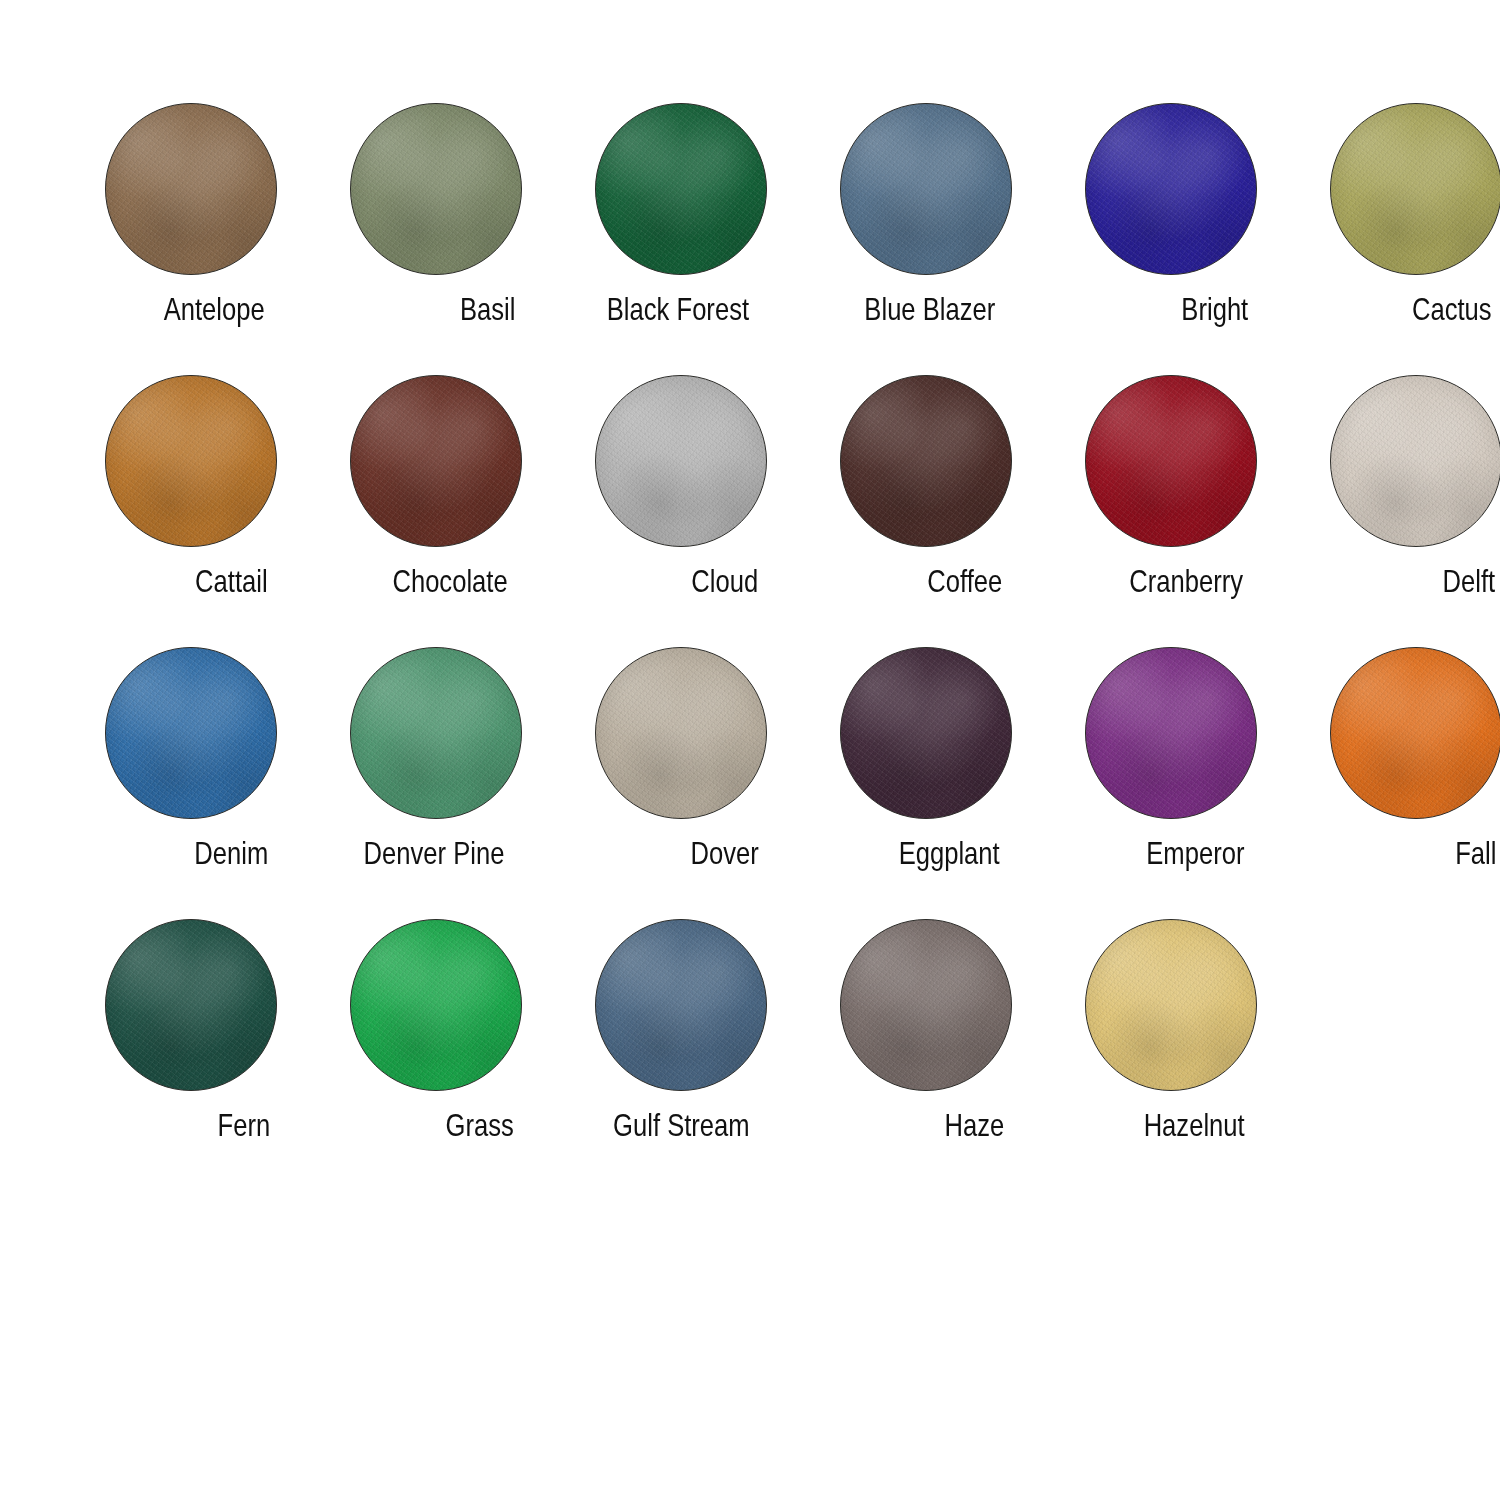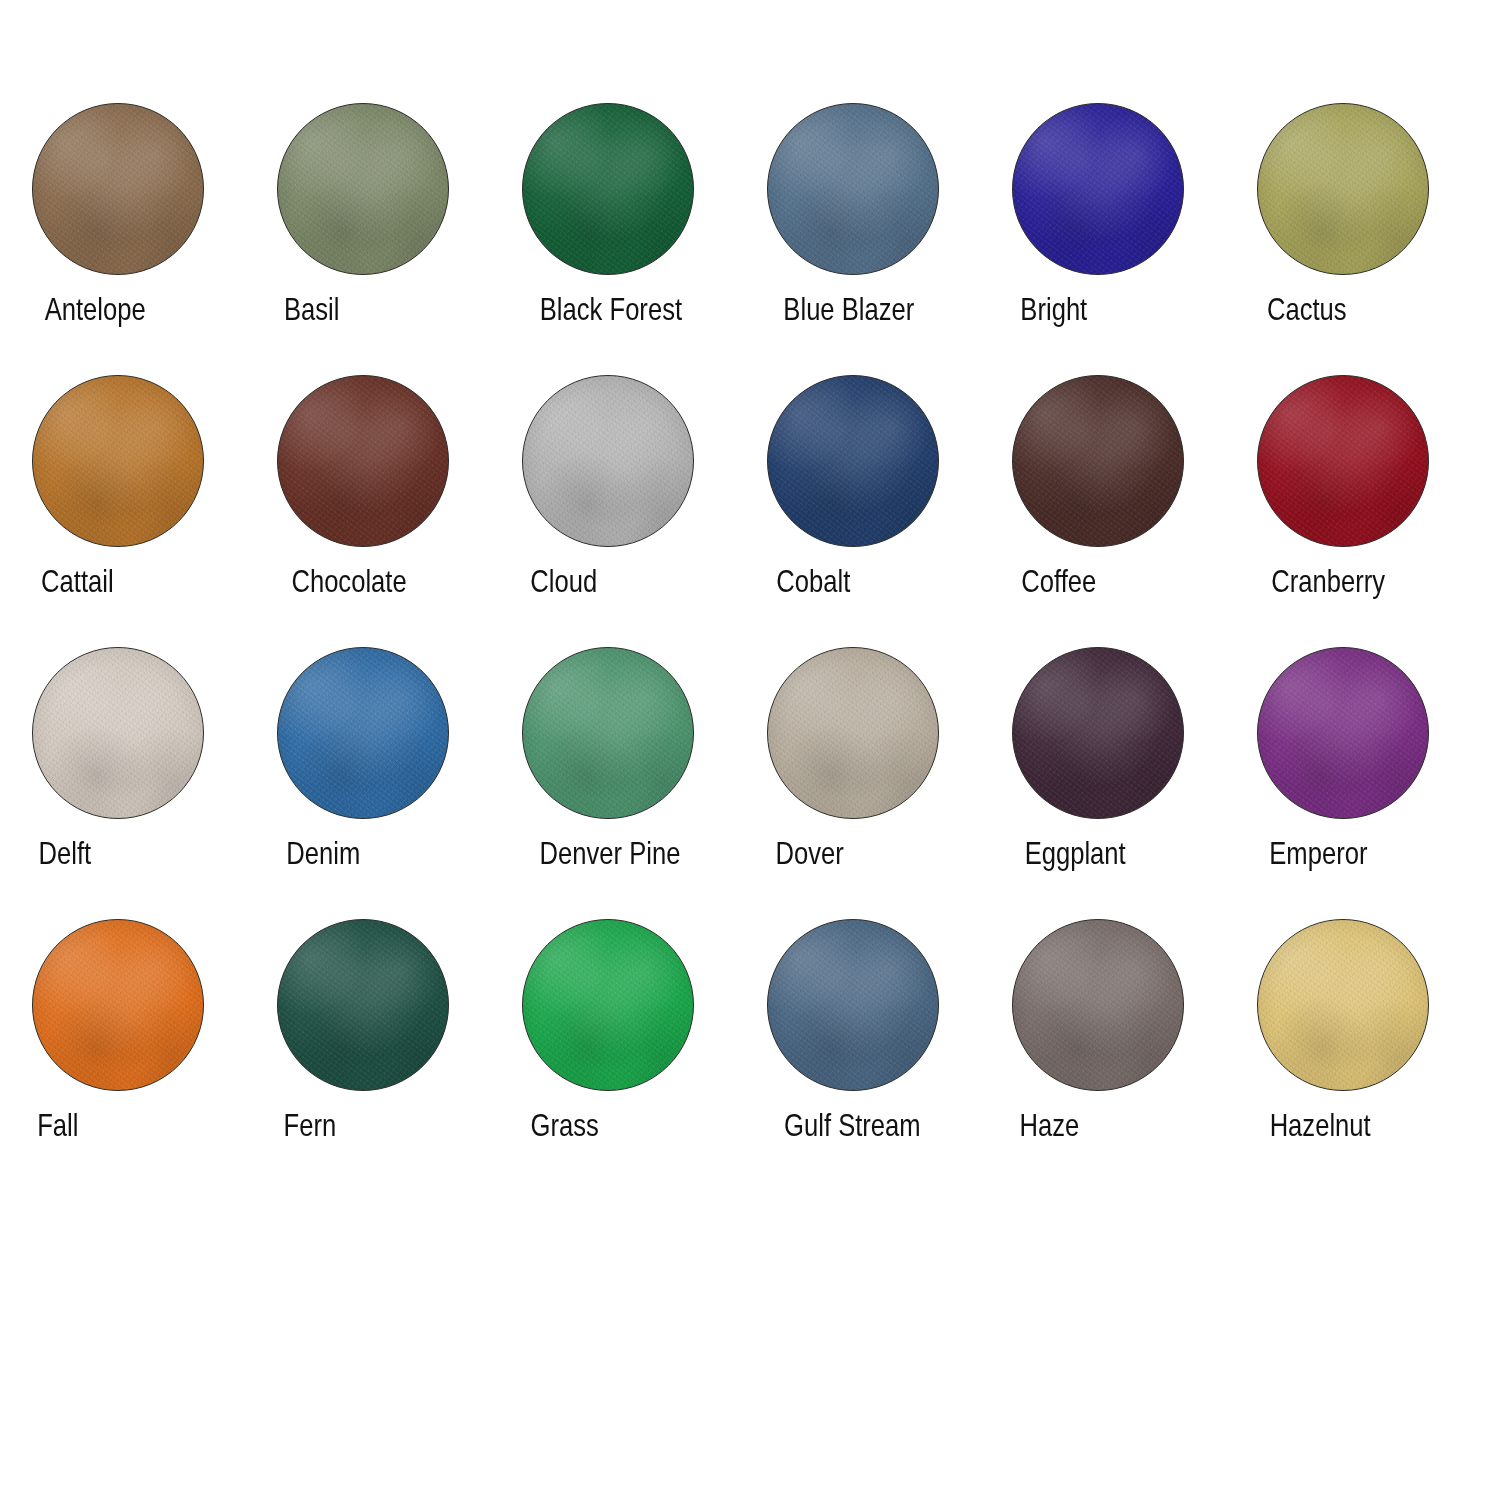--- a/index.html
+++ b/index.html
@@ -33,21 +33,21 @@
     grid-auto-rows: 272px;
     justify-content: start;
   }
 
   .swatch-cell {
     position: relative;
     width: 245px;
     height: 272px;
     display: flex;
     flex-direction: column;
-    align-items: flex-start;
+    align-items: flex-end;
   }
 
   .swatch-disc-wrap {
     width: 172px;
     height: 172px;
     position: relative;
     margin-top: 15px;
   }
 
   
@@ -199,30 +199,20 @@
           <div class="swatch-disc" style="background-color: rgb(181, 181, 181); border-color: rgb(43, 43, 40);">
             <div class="tex grain"></div>
             <div class="tex speckle"></div>
             <div class="tex sheen"></div>
           </div>
         </div>
         <div class="swatch-label" style="color: rgb(17, 17, 17);">Cloud</div>
       </div>
       <div class="swatch-cell">
         <div class="swatch-disc-wrap">
-          <div class="swatch-disc" style="background-color: rgb(35, 64, 110); border-color: rgb(43, 43, 40);">
-            <div class="tex grain"></div>
-            <div class="tex speckle"></div>
-            <div class="tex sheen"></div>
-          </div>
-        </div>
-        <div class="swatch-label" style="color: rgb(17, 17, 17);">Cobalt</div>
-      </div>
-      <div class="swatch-cell">
-        <div class="swatch-disc-wrap">
           <div class="swatch-disc" style="background-color: rgb(77, 46, 42); border-color: rgb(43, 43, 40);">
             <div class="tex grain"></div>
             <div class="tex speckle"></div>
             <div class="tex sheen"></div>
           </div>
         </div>
         <div class="swatch-label" style="color: rgb(17, 17, 17);">Coffee</div>
       </div>
       <div class="swatch-cell">
         <div class="swatch-disc-wrap">

